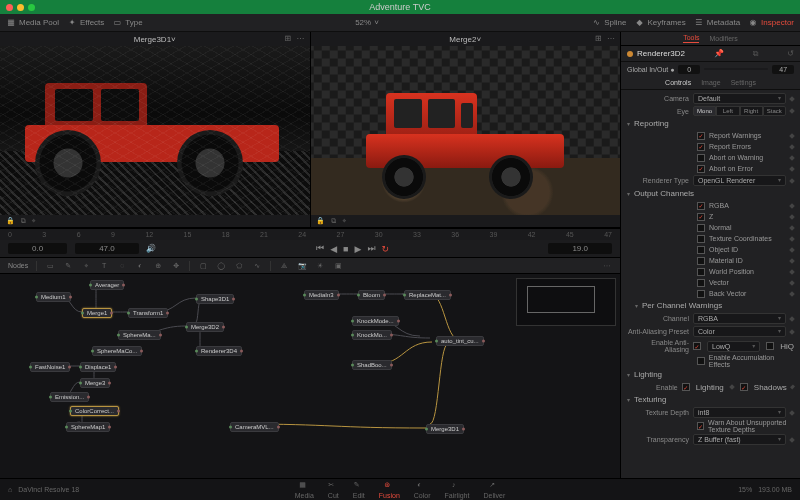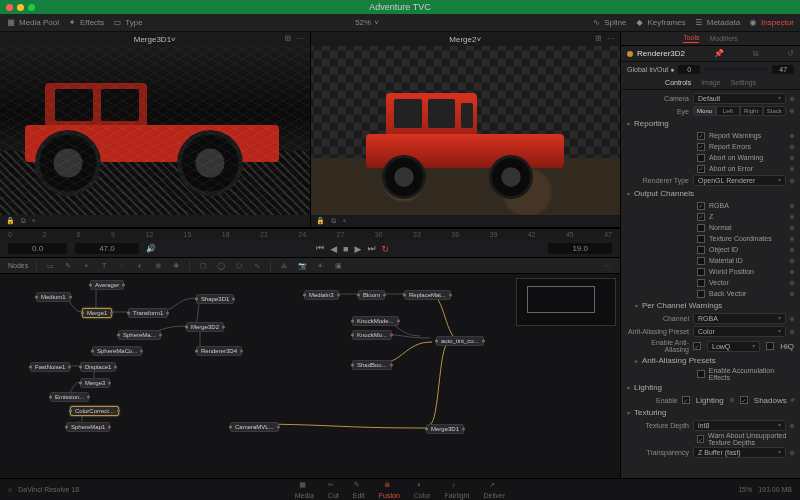--- a/index.html
+++ b/index.html
@@ -494,24 +494,20 @@
           </div>
         <div class="row">
             <span class="lbl">Enable Anti-Aliasing</span>
           <span class="val enable-inline">
             <span class="chk on"></span>
             <span class="select" style="flex:1">LowQ</span>
             <span class="chk"></span>
               <span>HiQ</span>
           </span>
         </div>
-        <div class="section-head" style="padding-left:14px">
-            <span class="caret">▸</span>
-            <span>Anti-Aliasing Presets</span>
-          </div>
 
         <div class="chk-row">
             <span class="chk"></span>
             <span>Enable Accumulation Effects</span>
           </div>
 
         <div class="section-head">
             <span class="caret">▾</span>
             <span>Lighting</span>
           </div>

